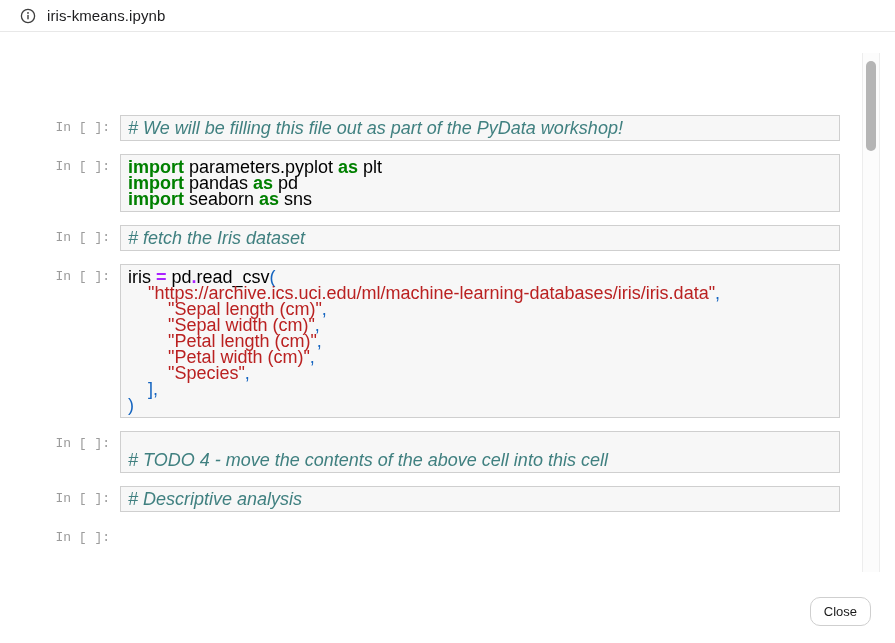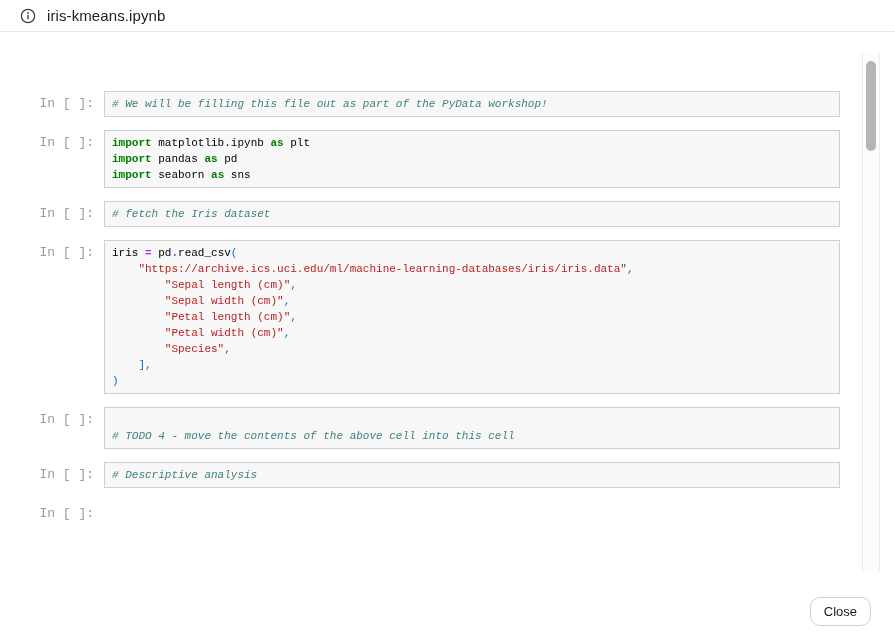--- a/index.html
+++ b/index.html
@@ -32,21 +32,22 @@
   }
   .notebook-viewport {
     position: absolute;
     left: 0; right: 0;
     top: 51px;
     height: 521px;
     overflow: hidden;
     background: #ffffff;
   }
   .cells {
-    padding: 40px 55px 20px 0;
+    padding: 40px 55px 20px 16px;
+    margin-top: 24px;
   }
   .nb-cell {
     display: flex;
     align-items: flex-start;
     margin-bottom: 13px;
   }
   .cell-prompt {
     width: 94px;
     flex: 0 0 94px;
     text-align: right;
@@ -59,22 +60,22 @@
   .cell-input {
     flex: 1;
     margin-left: 10px;
     background: var(--cell-bg);
     border: 1px solid var(--cell-border);
     padding: 4px 7px;
     box-sizing: border-box;
     overflow: hidden;
   }
   .code-line {
-    font-family: Liberation Mono, monospace;
-    font-size: 11px;
+    font-family: Liberation Sans, sans-serif;
+    font-size: 18px;
     line-height: 16px;
     min-height: 16px;
     white-space: pre;
     color: var(--plain);
   }
   .tk-k { color: var(--kw); font-weight: bold; }
   .tk-s { color: var(--str); }
   .tk-c { color: var(--com); font-style: italic; }
   .tk-o { color: var(--op); font-weight: bold; }
   .tk-p { color: var(--punc); }
@@ -130,21 +131,21 @@
   <div class="cells" id="cells">
       <div class="nb-cell">
         <div class="cell-prompt">In [ ]:</div>
         <div class="cell-input">
           <div class="code-line"><span class="tk-c"># We will be filling this file out as part of the PyData workshop!</span></div>
         </div>
       </div>
       <div class="nb-cell">
         <div class="cell-prompt">In [ ]:</div>
         <div class="cell-input">
-          <div class="code-line"><span class="tk-k">import</span><span class="tk-n"> matplotlib.ipynb </span><span class="tk-k">as</span><span class="tk-n"> plt</span></div>
+          <div class="code-line"><span class="tk-k">import</span><span class="tk-n"> parameters.pyplot </span><span class="tk-k">as</span><span class="tk-n"> plt</span></div>
           <div class="code-line"><span class="tk-k">import</span><span class="tk-n"> pandas </span><span class="tk-k">as</span><span class="tk-n"> pd</span></div>
           <div class="code-line"><span class="tk-k">import</span><span class="tk-n"> seaborn </span><span class="tk-k">as</span><span class="tk-n"> sns</span></div>
         </div>
       </div>
       <div class="nb-cell">
         <div class="cell-prompt">In [ ]:</div>
         <div class="cell-input">
           <div class="code-line"><span class="tk-c"># fetch the Iris dataset</span></div>
         </div>
       </div>

